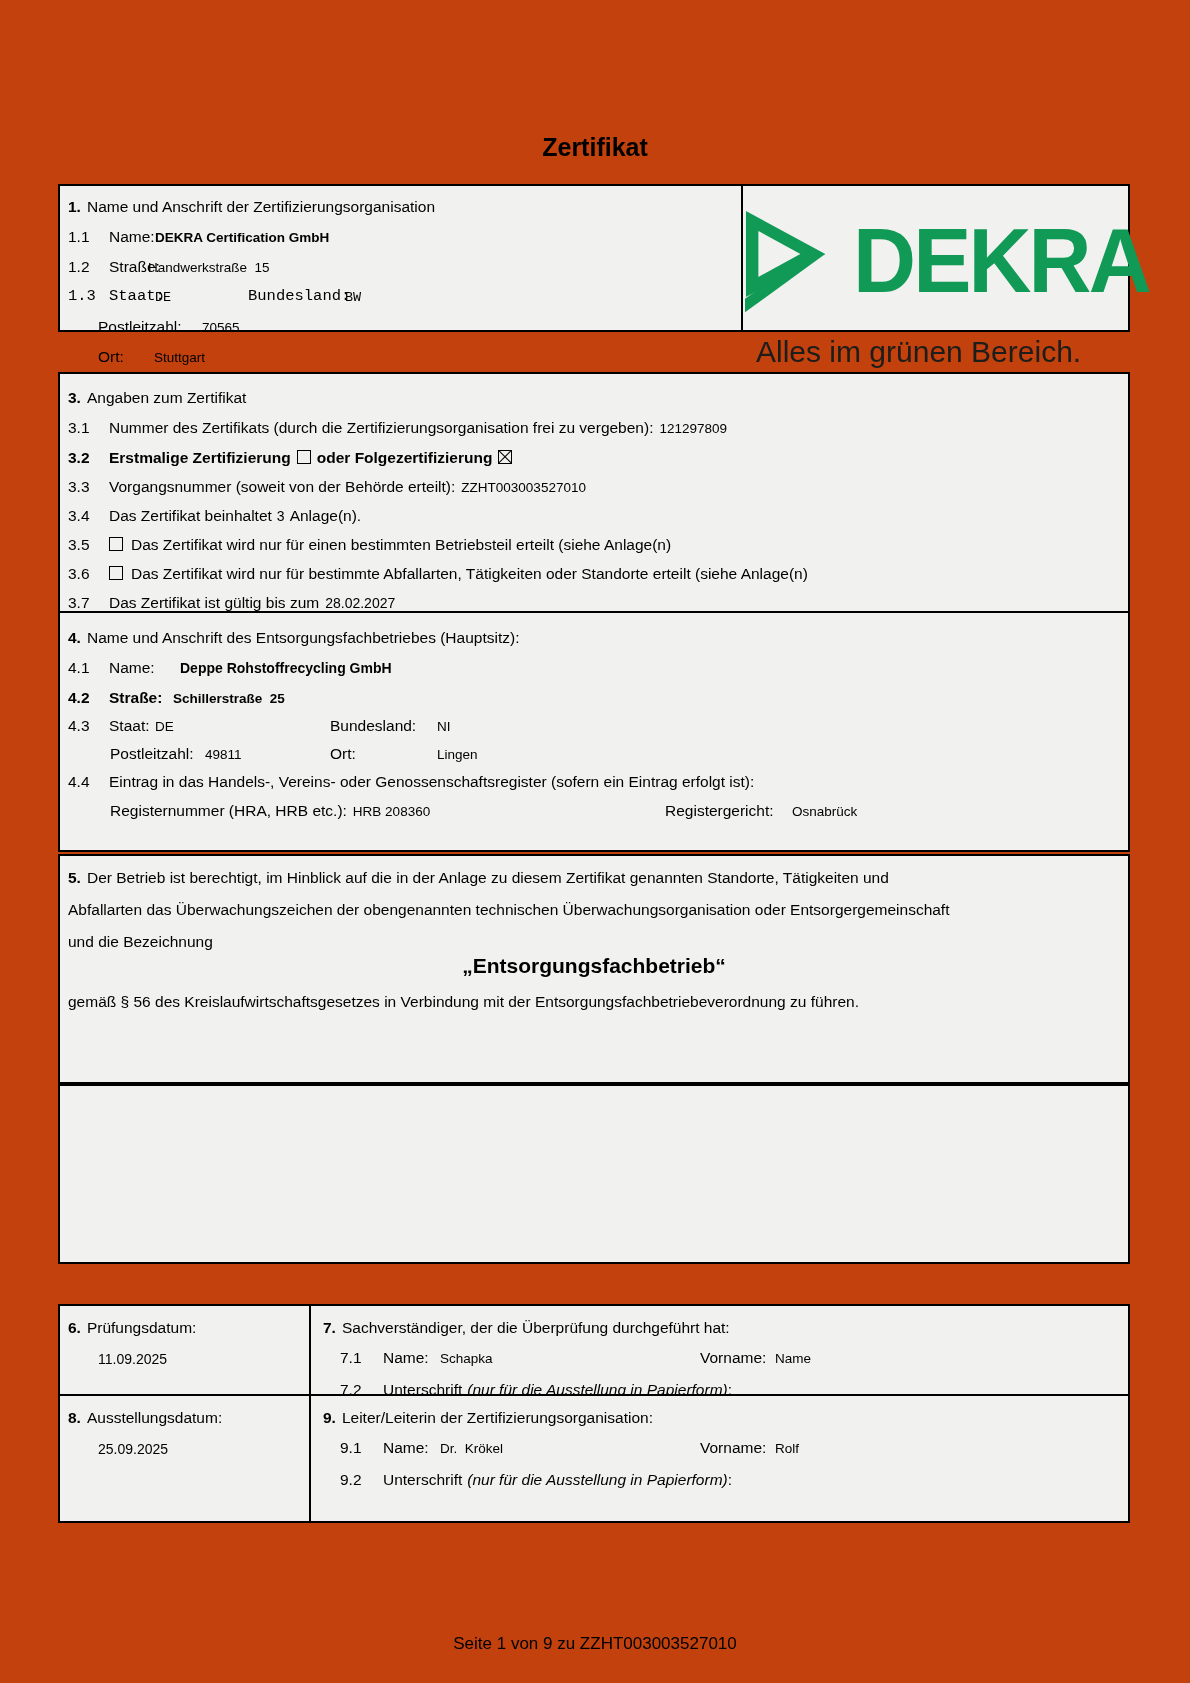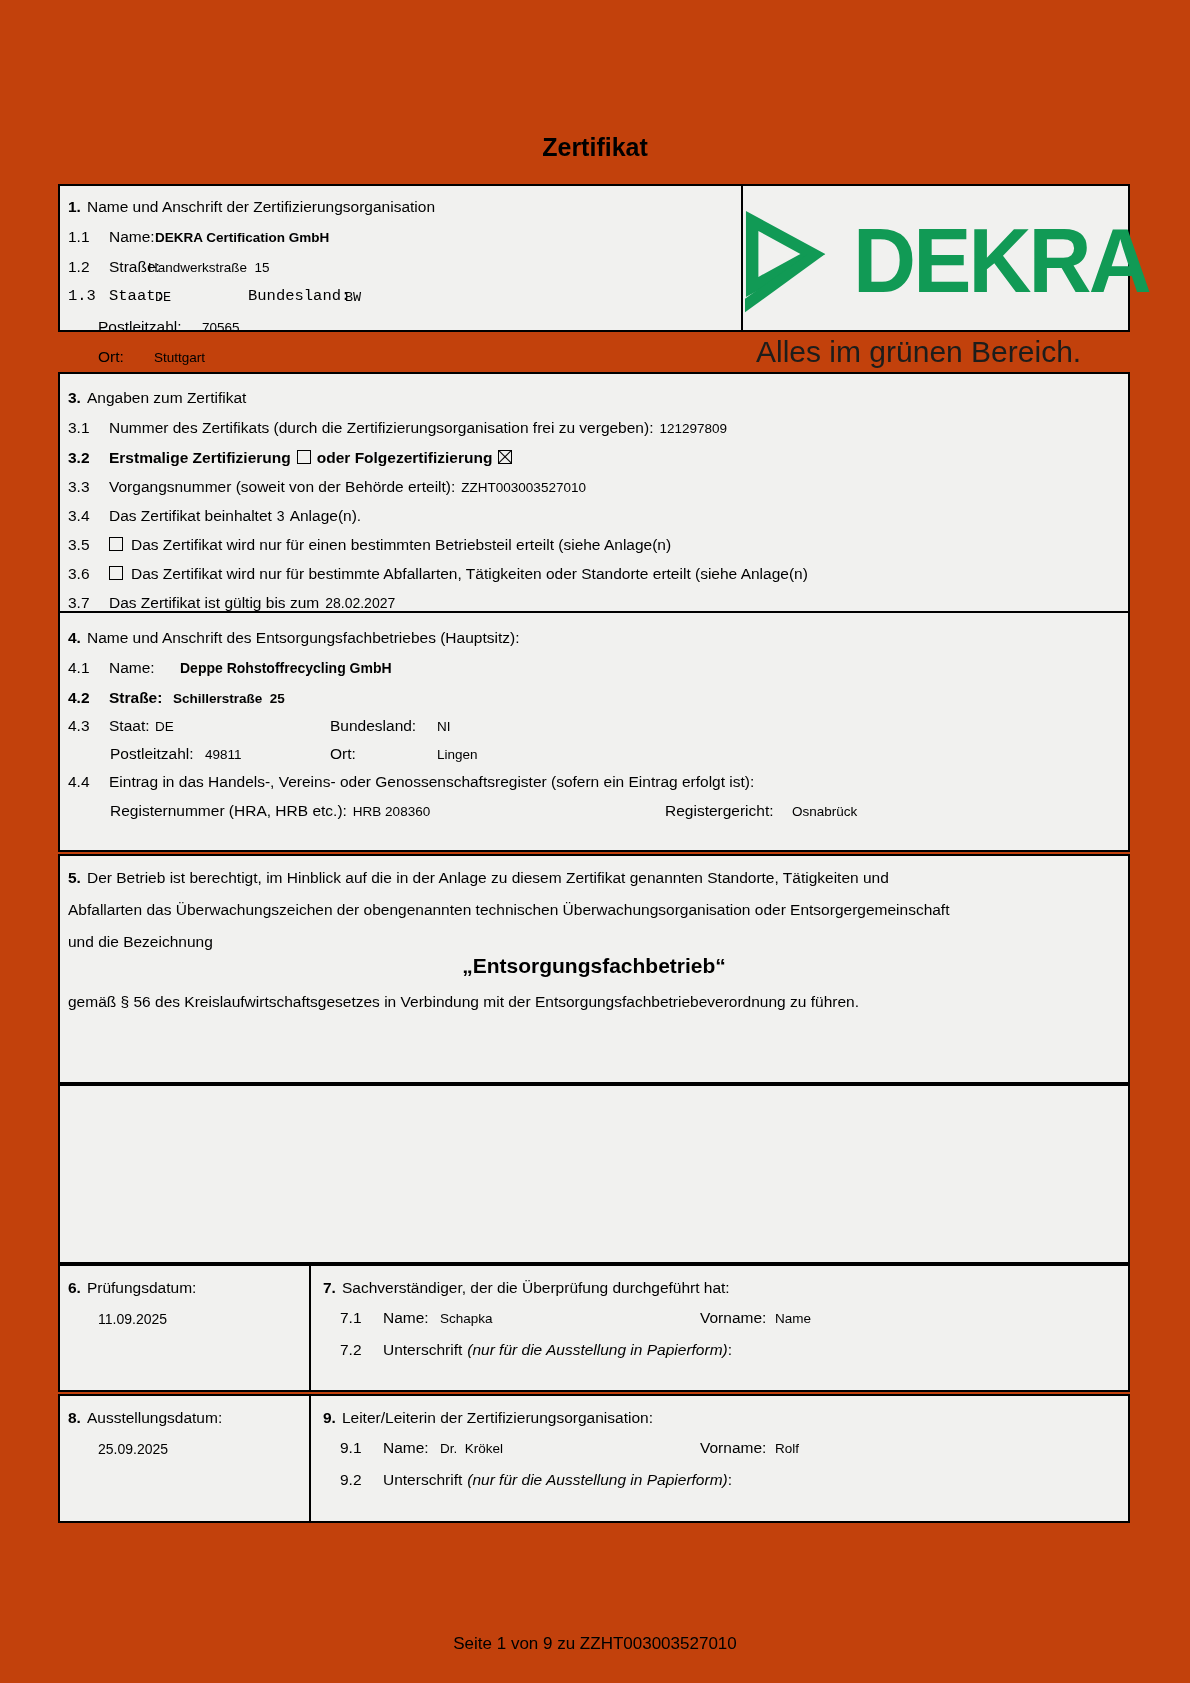--- a/index.html
+++ b/index.html
@@ -84,21 +84,21 @@
   <div class="box" style="top:854px;height:230px;">
     <div class="row" style="top:12px;"><span class="hnum">5.</span><span>Der Betrieb ist berechtigt, im Hinblick auf die in der Anlage zu diesem Zertifikat genannten Standorte, Tätigkeiten und</span></div>
     <div class="row" style="top:44px;"><span>Abfallarten das Überwachungszeichen der obengenannten technischen Überwachungsorganisation oder Entsorgergemeinschaft</span></div>
     <div class="row" style="top:76px;"><span>und die Bezeichnung</span></div>
     <div class="row" style="top:100px;left:0;width:1068px;text-align:center;font-size:21px;font-weight:bold;">„Entsorgungsfachbetrieb“</div>
     <div class="row" style="top:136px;"><span>gemäß § 56 des Kreislaufwirtschaftsgesetzes in Verbindung mit der Entsorgungsfachbetriebeverordnung zu führen.</span></div>
   </div>
 
   <div class="box" style="top:1084px;height:180px;"></div>
 
-  <div class="box" style="top:1264px;height:128px;">
+  <div class="box" style="top:1304px;height:128px;">
     <div style="position:absolute;top:0;bottom:0;left:249px;width:2px;background:#000;"></div>
     <div class="row" style="top:12px;"><span class="hnum">6.</span><span>Prüfungsdatum:</span></div>
     <div class="row" style="top:43px;left:38px;"><span class="vm">11.09.2025</span></div>
     <div class="row" style="top:12px;left:263px;"><span class="hnum">7.</span><span>Sachverständiger, der die Überprüfung durchgeführt hat:</span></div>
     <div class="row" style="top:42px;left:280px;"><span class="num" style="width:43px;">7.1</span><span>Name:</span><span class="at v" style="left:100px;top:1px;">Schapka</span><span class="at" style="left:360px;">Vorname:</span><span class="at v" style="left:435px;top:1px;">Name</span></div>
     <div class="row" style="top:74px;left:280px;"><span class="num" style="width:43px;">7.2</span><span>Unterschrift</span><span class="it">(nur für die Ausstellung in Papierform)</span><span>:</span></div>
   </div>
 
   <div class="box" style="top:1394px;height:129px;">
     <div style="position:absolute;top:0;bottom:0;left:249px;width:2px;background:#000;"></div>

